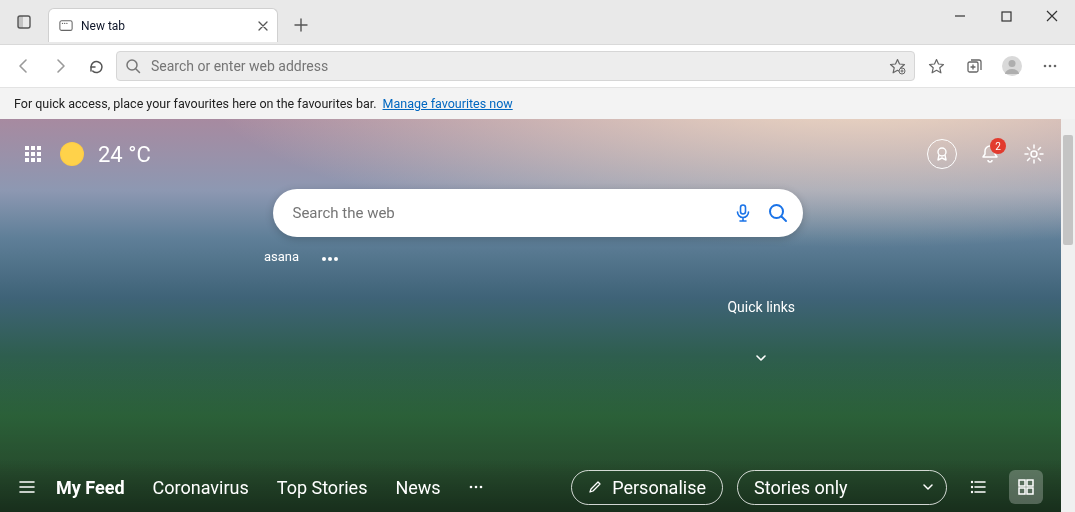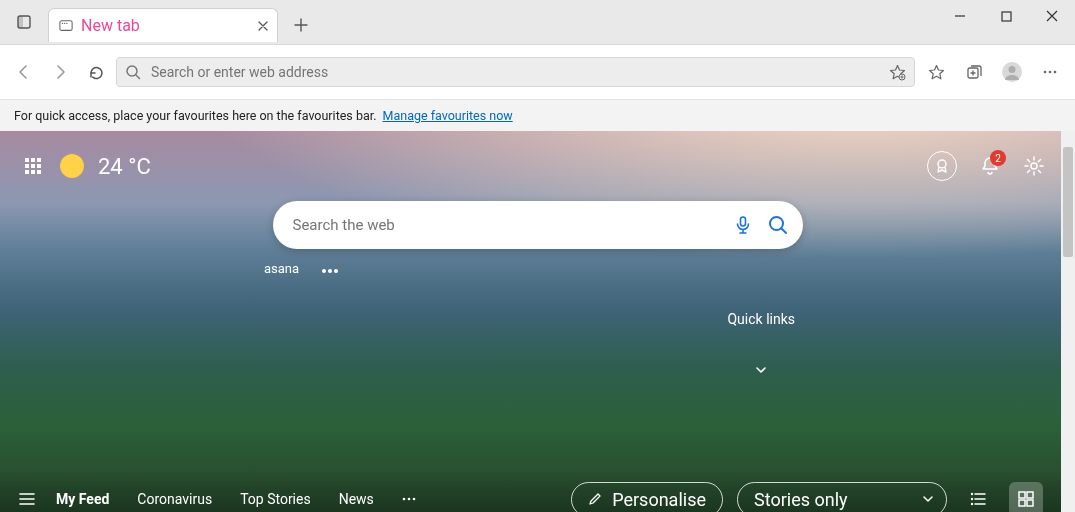--- a/index.html
+++ b/index.html
@@ -2,27 +2,27 @@
 <html><head>
 <meta charset="utf-8">
 <style>
   * { margin: 0; padding: 0; box-sizing: border-box; font-family: -apple-system, BlinkMacSystemFont, "Segoe UI", Roboto, sans-serif; }
   body { width: 1075px; height: 512px; overflow: hidden; background: #efefef; }
 
   
   .titlebar { height: 44px; background: #e9e9e9; display: flex; align-items: flex-start; }
   .titlebar-left { width: 48px; height: 44px; display:flex; align-items:center; justify-content:center; }
   .tab { background:#fff; border:1px solid #d0d0d0; border-bottom:none; border-radius: 6px 6px 0 0; height: 34px; margin-top: 8px; display:flex; align-items:center; padding: 0 8px 0 10px; gap: 8px; width: 230px; }
-  .tab-title { font-size: 16px; color:#ec4899; flex:1; }
+  .tab-title { font-size: 12px; color:#0f172a; flex:1; }
   .newtab-btn { width:34px; height:34px; margin-top:8px; margin-left:6px; display:flex; align-items:center; justify-content:center; }
   .window-controls { margin-left:auto; display:flex; }
   .win-btn { width:46px; height:32px; display:flex; align-items:center; justify-content:center; }
 
   
-  .toolbar { height: 56px; background:#fff; border-top:1px solid #d9d9d9; border-bottom:1px solid #e3e3e3; display:flex; align-items:center; padding: 0 8px; gap:4px; }
+  .toolbar { height: 44px; background:#fff; border-top:1px solid #d9d9d9; border-bottom:1px solid #e3e3e3; display:flex; align-items:center; padding: 0 8px; gap:4px; }
   .navbtn { width:32px; height:32px; display:flex; align-items:center; justify-content:center; border-radius:4px; }
   .addrbar { flex:1; height:30px; background:#ededed; border:1px solid #d6d6d6; border-radius:4px; display:flex; align-items:center; padding: 0 8px; gap:10px; }
   .addrbar input { border:none; background:transparent; outline:none; font-size:14px; color:#444; flex:1; }
   .tb-icon { width:34px; height:32px; display:flex; align-items:center; justify-content:center; }
 
   
   .favbar { font-size: 12.5px; color:#222; padding: 8px 14px; display:flex; align-items:center; gap:6px; background:#f3f3f3; }
   .favbar a { color:#0067c0; }
 
   
@@ -48,21 +48,21 @@
   .searchwrap { position:absolute; top:70px; left:50%; transform:translateX(-50%); width:530px; height:48px; background:#fff; border-radius:28px; display:flex; align-items:center; padding:0 14px 0 20px; gap:14px; box-shadow: 0 2px 8px rgba(0,0,0,0.2); }
   .searchwrap input { border:none; outline:none; flex:1; font-size:15px; color:#333; }
 
   .quicklinks-row { position:absolute; top:130px; left:264px; display:flex; gap:22px; color:#fff; font-size:13px; align-items:center;}
   .ql-dots span{display:inline-block;width:4px;height:4px;border-radius:50%;background:#fff;margin:0 1px;}
 
   .quicklinks-label { position:absolute; top:180px; right:280px; color:#fff; font-size:14px; display:flex; align-items:center; gap:36px;flex-direction:column; }
 
   
   .bottombar { position:absolute; left:0; right:14px; bottom:0; height:56px; display:flex; align-items:center; padding:0 18px; gap:20px; color:#fff; background: linear-gradient(180deg, rgba(0,0,0,0.0), rgba(0,0,0,0.35)); }
-  .feed-tabs { display:flex; gap:28px; align-items:center; font-size:14px; }
+  .feed-tabs { display:flex; gap:28px; align-items:center; font-size:18px; }
   .feed-tabs .active { font-weight:700; }
   .pill { border:1px solid rgba(255,255,255,0.8); border-radius:20px; padding:6px 16px; display:flex; align-items:center; gap:10px; font-size:18px; }
   .pill.wide { padding-right:12px; width:210px; justify-content:space-between;}
   .viewbtn { width:34px; height:34px; border:1px solid rgba(255,255,255,0); border-radius:6px; display:flex; align-items:center; justify-content:center;}
   .viewbtn.active { background: rgba(255,255,255,0.25);}
   svg { display:block; }
 </style>
 </head>
 <body>
 

